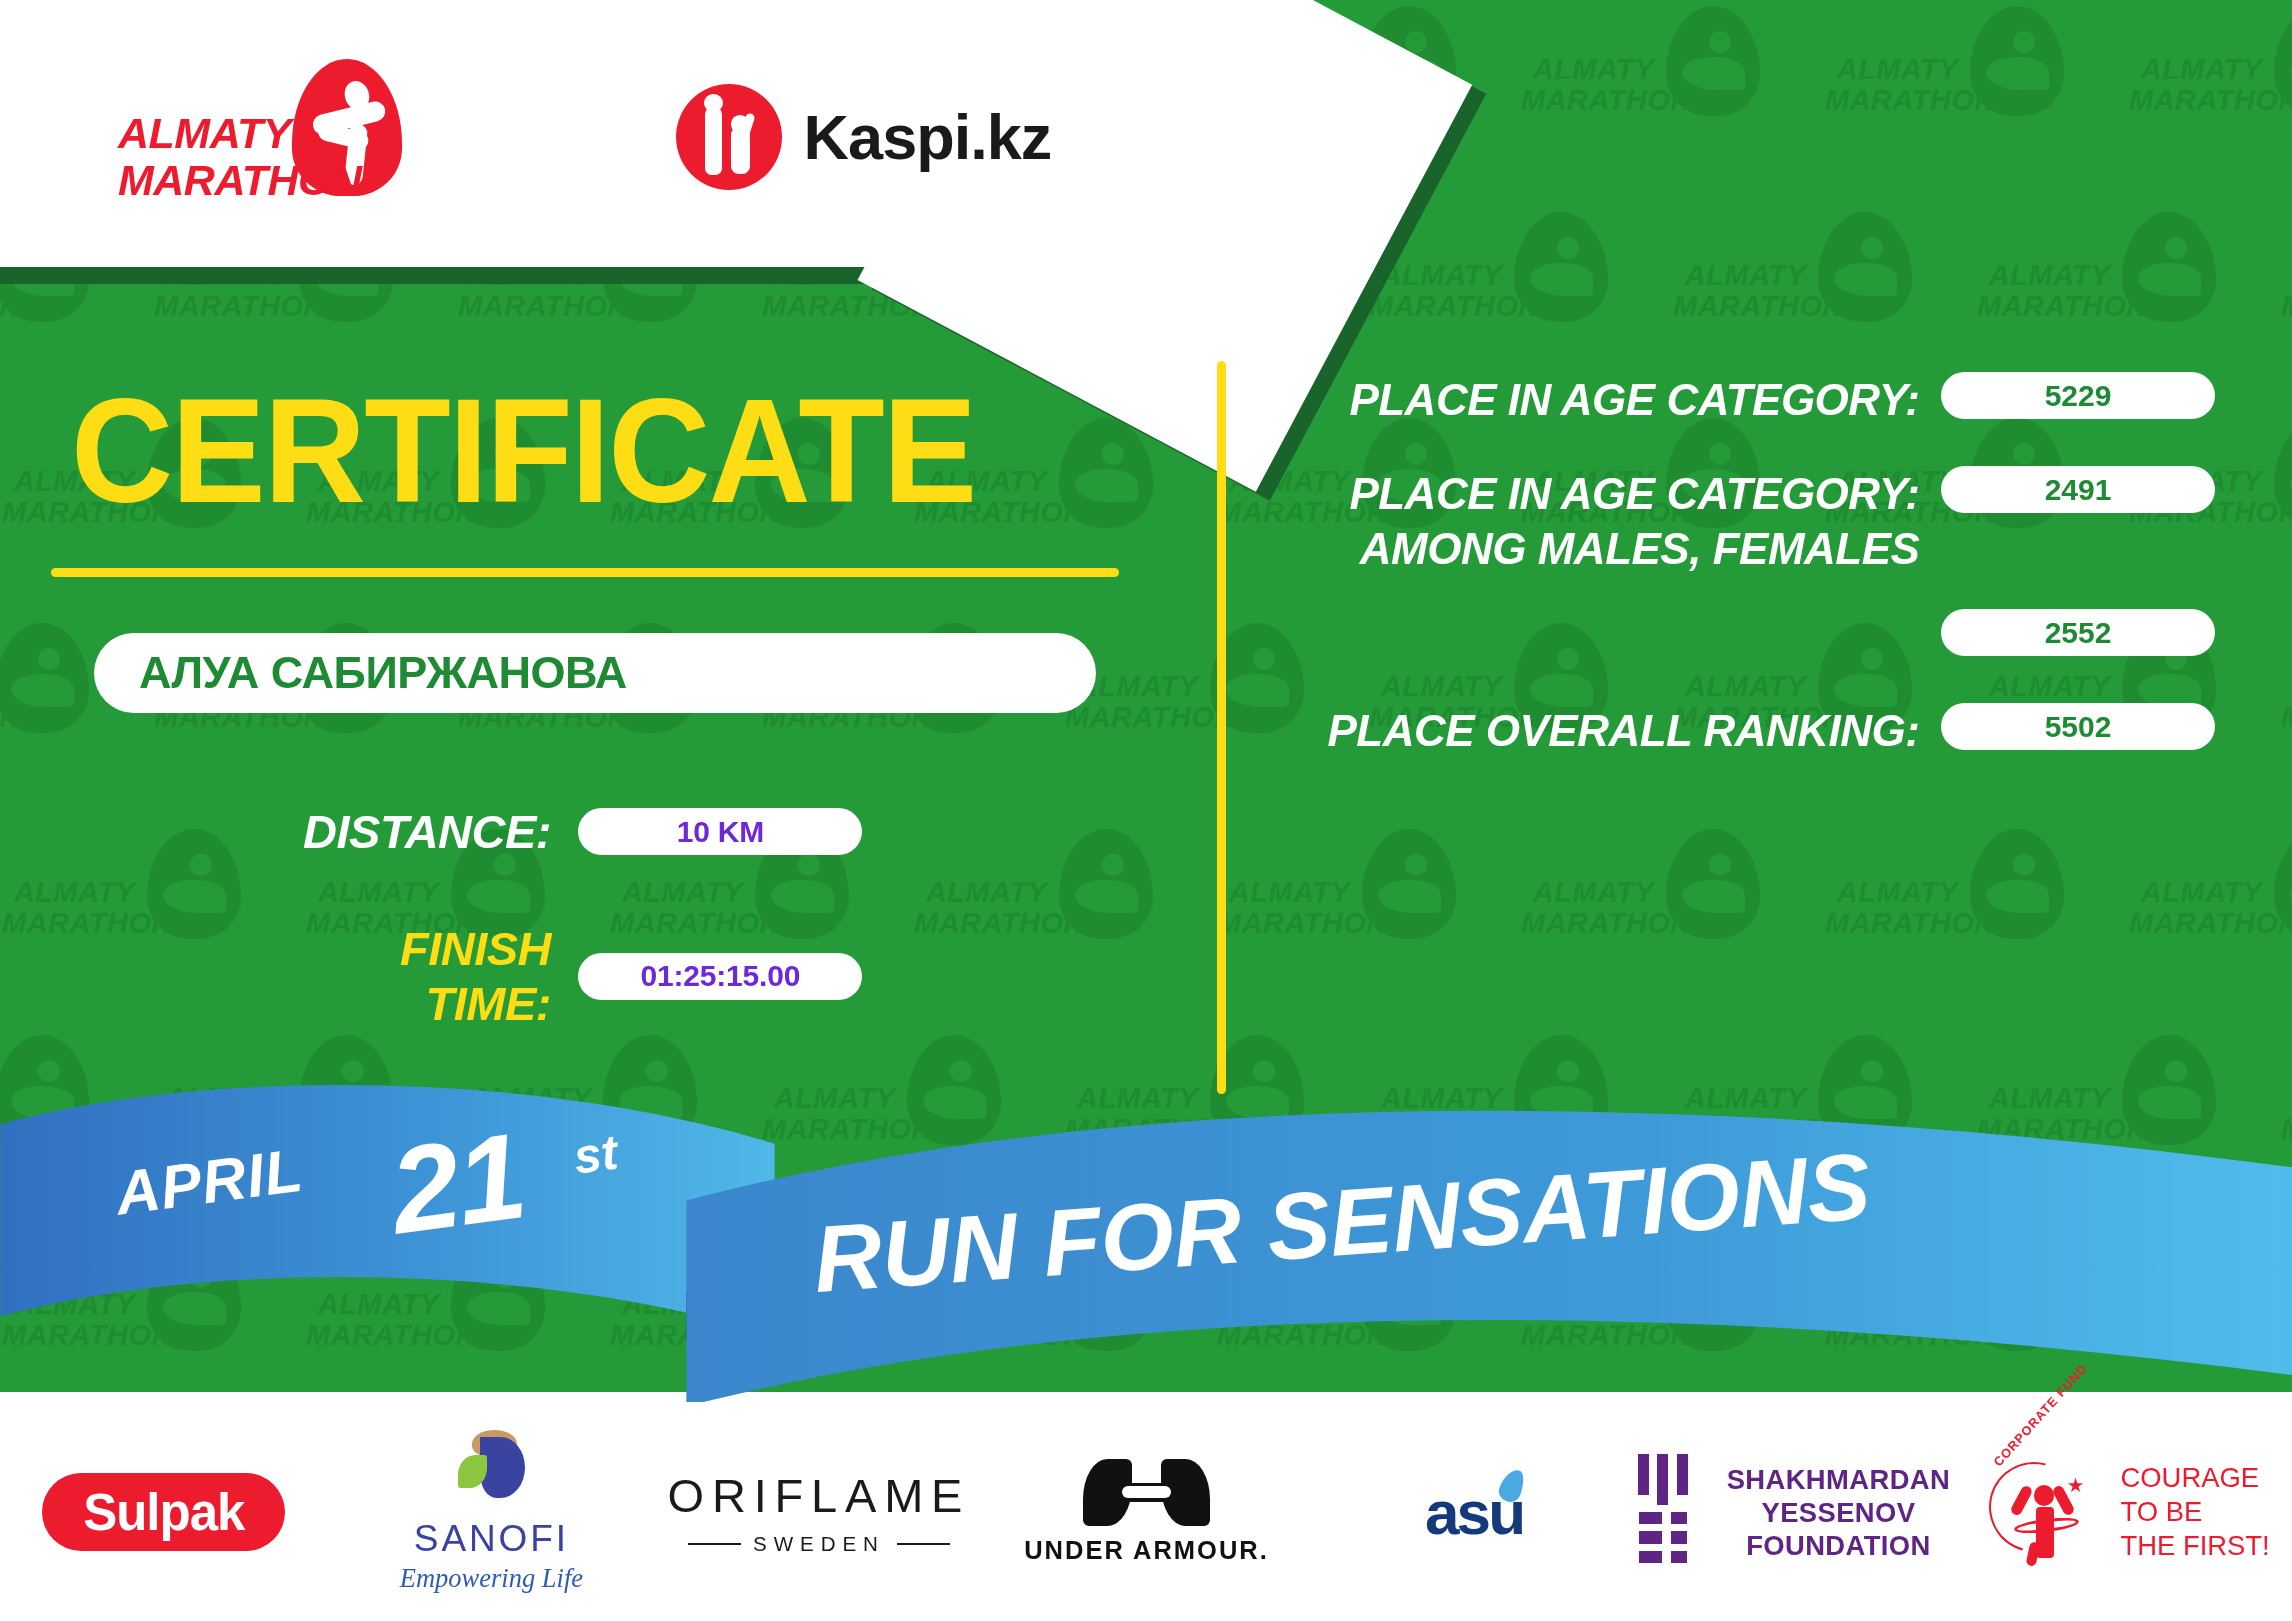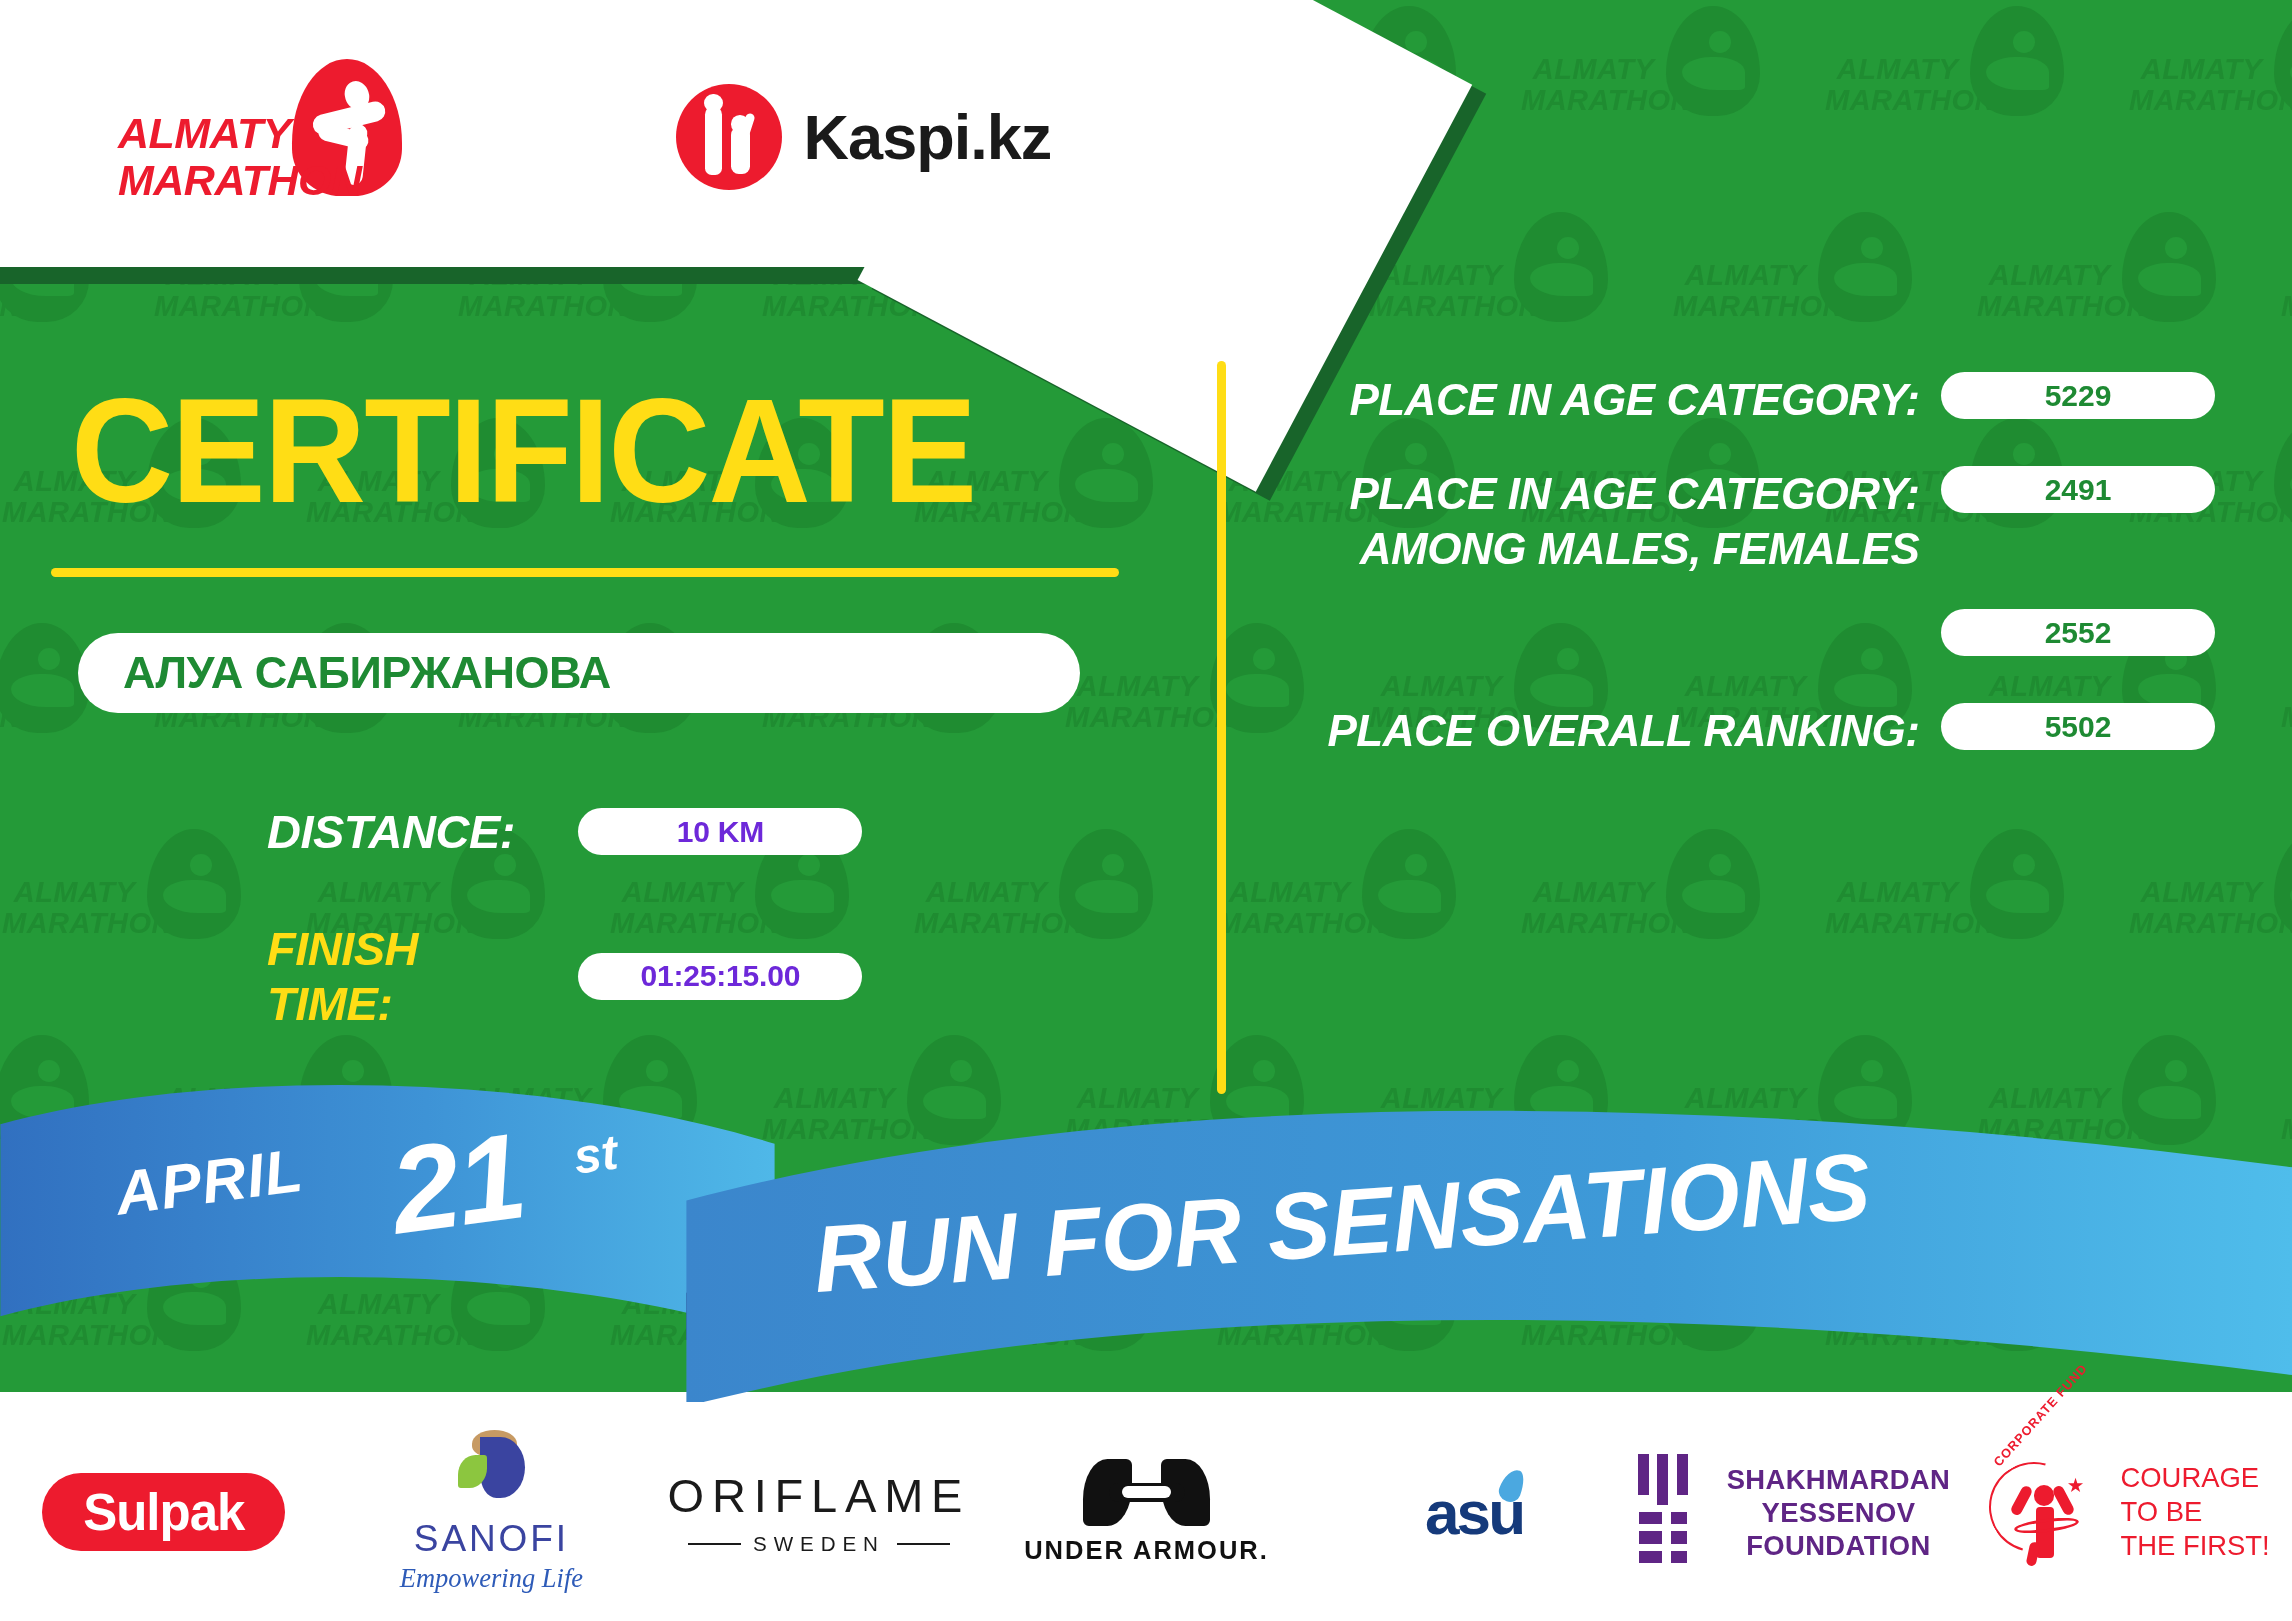--- a/index.html
+++ b/index.html
@@ -221,21 +221,21 @@
   .title-rule {
     position: absolute;
     left: 51px; top: 568px;
     width: 1068px; height: 8.8px;
     background: #FFDD15;
     border-radius: 4.9px;
   }
 
   .name-pill {
     position: absolute;
-    left: 78px; top: 633px;
+    left: 94px; top: 633px;
     width: 1002px; height: 80px;
     background: #ffffff;
     border-radius: 40px;
     display: flex; align-items: center;
   }
   .name-pill span {
     color: #1E8A33;
     font-size: 45px;
     font-weight: 700;
     letter-spacing: -0.5px;
@@ -245,20 +245,21 @@
 
   .row-left {
     position: absolute;
     display: flex; align-items: center;
   }
   .rl-label {
     font-size: 47px;
     font-weight: 700;
     font-style: italic;
     letter-spacing: -0.5px;
+    text-align: right;
     font-family: "Liberation Sans", sans-serif;
   }
   .rl-pill {
     background: #ffffff;
     border-radius: 23.5px;
     height: 47px;
     min-width: 284px;
     display: flex; align-items: center; justify-content: center;
     color: #6d28d9;
     font-size: 30px;

